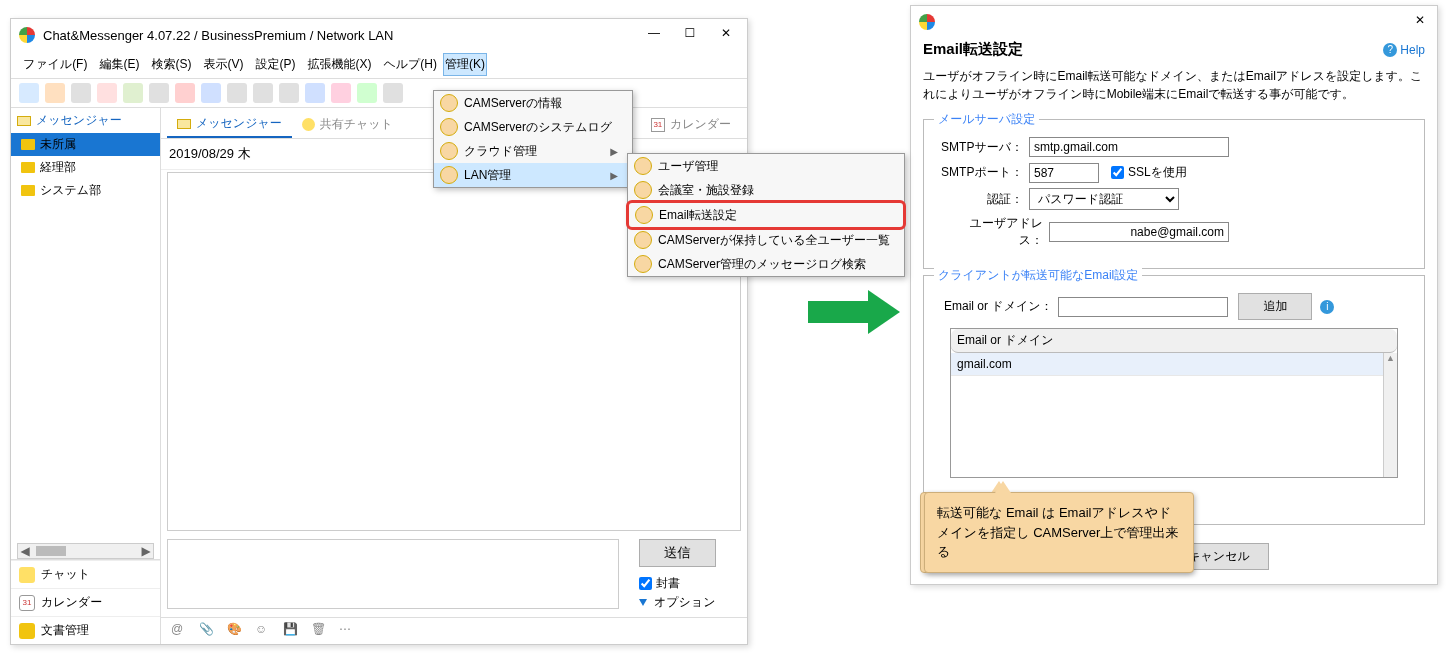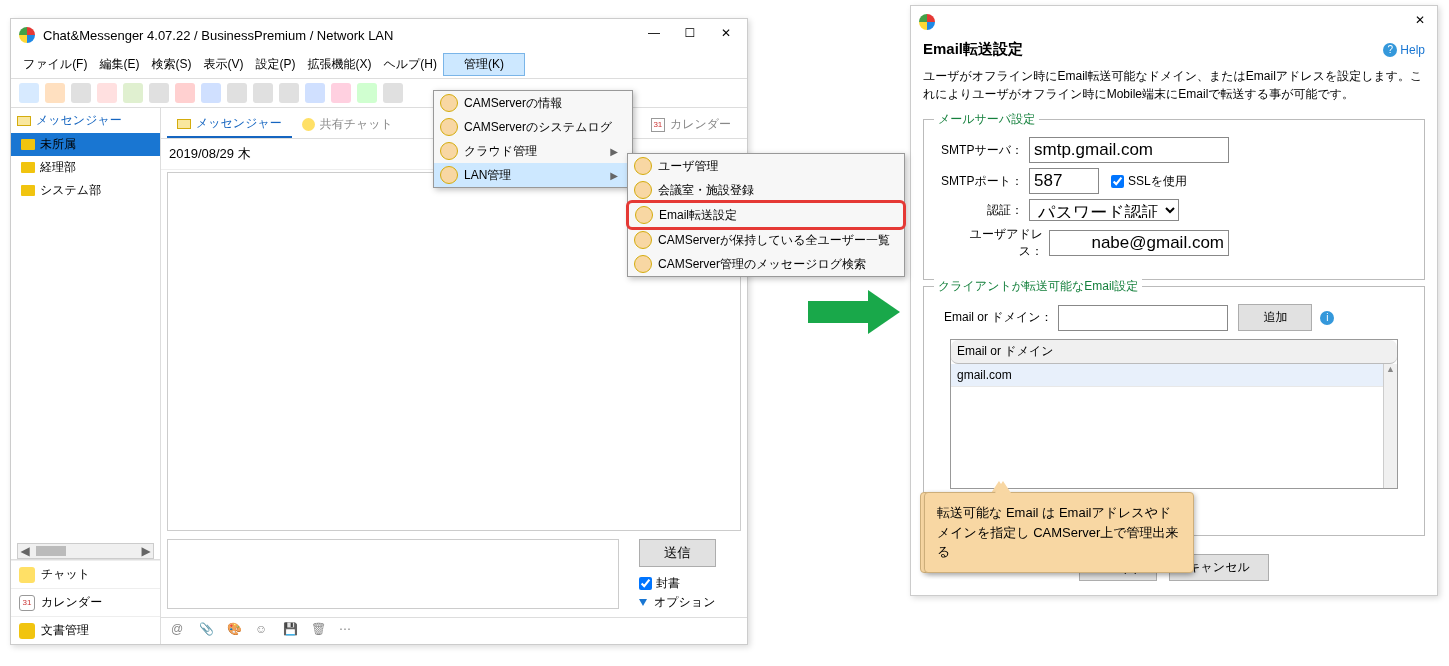--- a/index.html
+++ b/index.html
@@ -6,21 +6,21 @@
 body { font-family: "Meiryo", "MS PGothic", sans-serif; font-size: 12px; background: #fff; width: 1449px; height: 666px; position: relative; }
 .window { position: absolute; border: 1px solid #ccc; background: #fff; box-shadow: 2px 2px 6px rgba(0,0,0,0.15); }
 .titlebar { display: flex; align-items: center; padding: 6px 8px; height: 32px; }
 .titlebar .app-icon { width: 16px; height: 16px; margin-right: 8px; border-radius: 50%; background: conic-gradient(#e53935 0 25%, #1e88e5 25% 50%, #fdd835 50% 75%, #43a047 75% 100%); }
 .titlebar .title { flex: 1; font-size: 13px; }
 .winbtns { display: flex; gap: 18px; padding-right: 4px; }
 .winbtn { width: 18px; height: 18px; text-align: center; cursor: pointer; font-size: 12px; }
 
 .menubar { display: flex; padding: 2px 6px; border-bottom: 1px solid #ddd; }
 .menuitem { padding: 3px 6px; cursor: pointer; }
-.menuitem.sel { background: #cde8ff; border: 1px solid #7ab5e8; padding: 2px 20px; }
+.menuitem.sel { background: #cde8ff; border: 1px solid #7ab5e8; padding: 2px 1px; }
 
 .toolbar { display: flex; gap: 6px; padding: 4px 8px; border-bottom: 1px solid #ddd; }
 .tbico { width: 20px; height: 20px; border-radius: 3px; background: #eee; display: inline-block; }
 
 .mainbody { display: flex; height: 536px; }
 .leftcol { width: 150px; border-right: 1px solid #ddd; display: flex; flex-direction: column; }
 .lefttop { flex: 1; }
 .side-section { display: flex; align-items: center; gap: 5px; padding: 4px 6px; color: #1565c0; }
 .envelope { display:inline-block; width:14px; height:10px; background:#f9e79f; border:1px solid #d4ac0d; position:relative; }
 .folder-row { display: flex; align-items: center; gap: 5px; padding: 3px 6px 3px 10px; cursor: pointer; }
@@ -63,24 +63,24 @@
 
 
 .dlg { left:910px; top:5px; width:528px; }
 .dlg .titlebar { border-bottom: none; }
 .dlg-title-row { display:flex; align-items:center; padding: 2px 12px 4px; }
 .dlg-title { font-size: 15px; font-weight:bold; flex:1; }
 .helplink { color:#1976d2; cursor:pointer; }
 .qico { display:inline-block; width:14px; height:14px; border-radius:50%; background:#3498db; color:#fff; font-size:10px; text-align:center; line-height:14px; margin-right:3px; }
 .dlg-desc { padding: 4px 12px 10px; font-size:12px; line-height:1.5; }
 .fieldset { border: 1px solid #bbb; margin: 6px 12px; padding: 12px 10px 14px; position:relative; }
-.fs-legend { position:absolute; top:-9px; left:10px; background:#fff; padding: 0 4px; color:#15803d; font-size:12px; }
+.fs-legend { position:absolute; top:-9px; left:10px; background:#fff; padding: 0 4px; color:#3b82f6; font-size:12px; }
 .frow { display:flex; align-items:center; margin: 5px 0; }
 .flabel { width: 95px; text-align:right; padding-right: 6px; }
-.finput { border:1px solid #888; padding: 2px 4px; font-size:17px; background:#fff; }
+.finput { border:1px solid #888; padding: 2px 4px; font-size:12px; background:#fff; }
 .fbtn { border:1px solid #adadad; background:#e1e1e1; padding: 4px 18px; cursor:pointer; font-size:12px; }
 .iico { display:inline-block; width:14px; height:14px; border-radius:50%; background:#3498db; color:#fff; font-size:10px; text-align:center; line-height:14px; }
 .domain-table { border:1px solid #999; margin: 8px 16px 0; height: 150px; position:relative; }
 .domain-thead { background:#f0f0f0; border-bottom:1px solid #bbb; padding:3px 6px; font-size:12px;border-radius:7px; }
 .domain-row { padding:4px 6px; border-bottom:1px solid #e8e8e8; }
 .domain-scroll { position:absolute; right:0; top:24px; width:14px; bottom:0; background:#f0f0f0; border-left:1px solid #ccc; }
 .callout { position:absolute; background: #f8d7a3; border:1px solid #cdae7a; border-radius:4px; padding:10px 12px; font-size:13px; line-height:1.5; box-shadow: 2px 2px 5px rgba(0,0,0,0.2); width:270px; }
 .callout::before { content:""; position:absolute; top:-12px; left:70px; border-left:8px solid transparent; border-right:8px solid transparent; border-bottom:12px solid #f8d7a3; }
 .dlg-buttons { display:flex; gap:12px; justify-content:center; padding: 12px 0 14px; }
 select.finput { height: 22px; }

